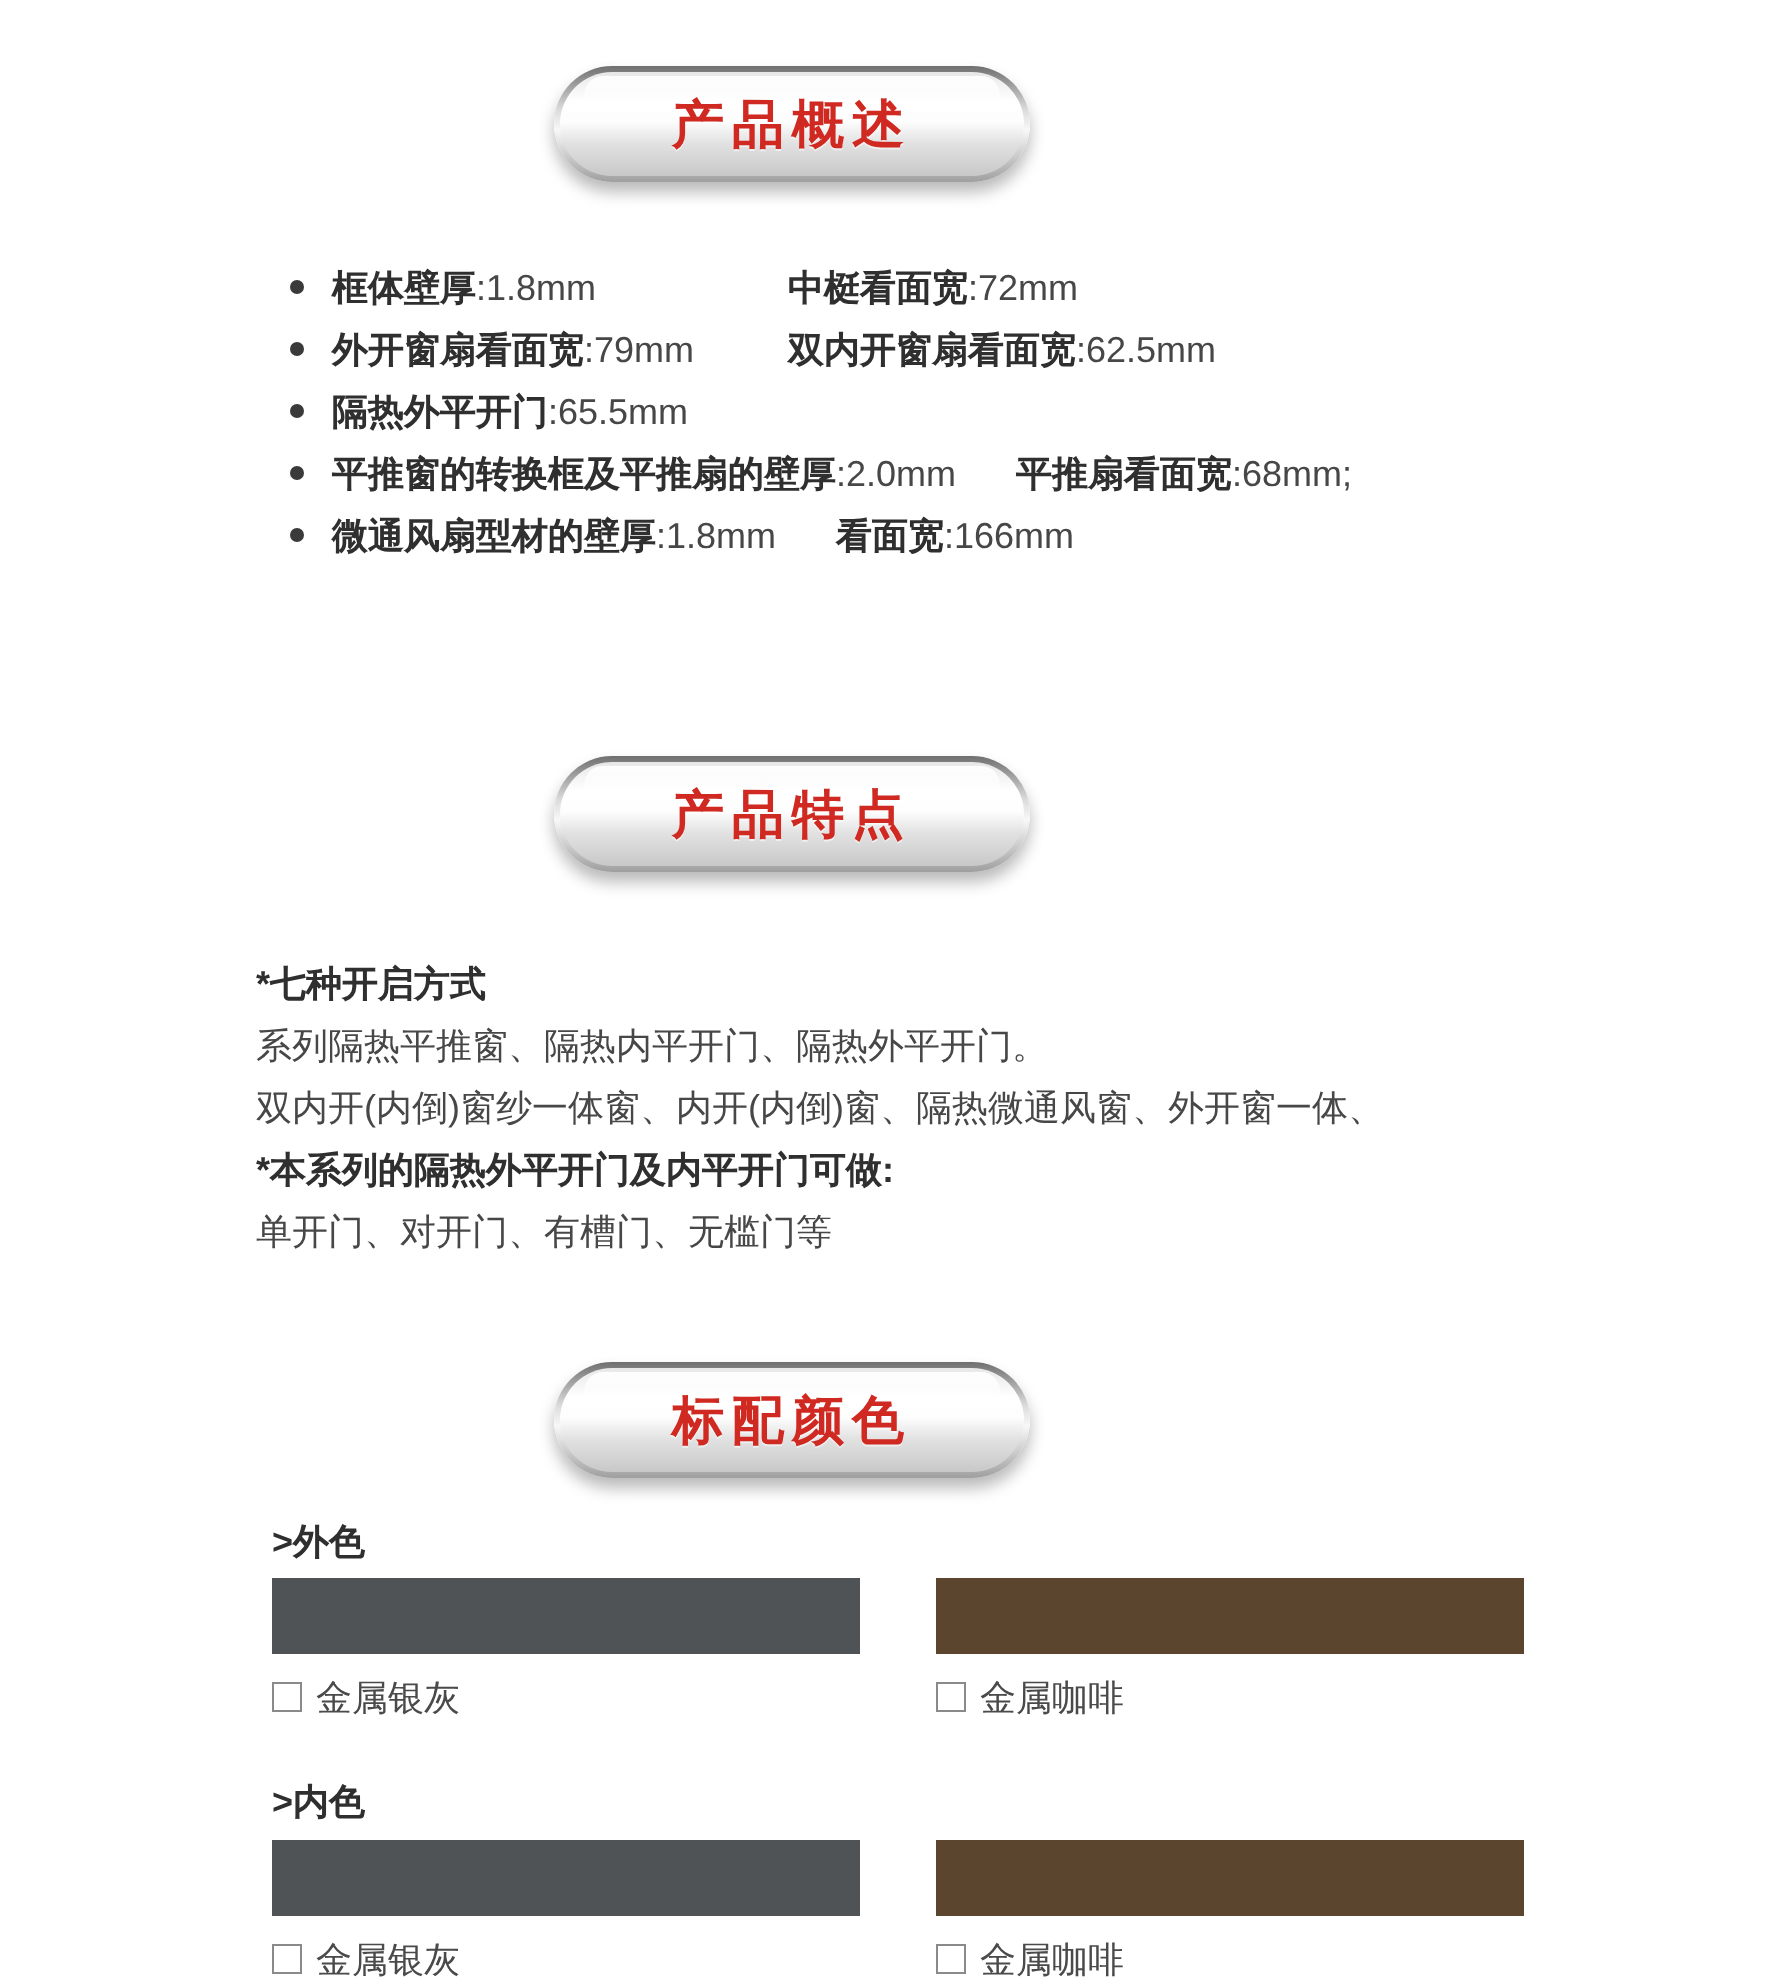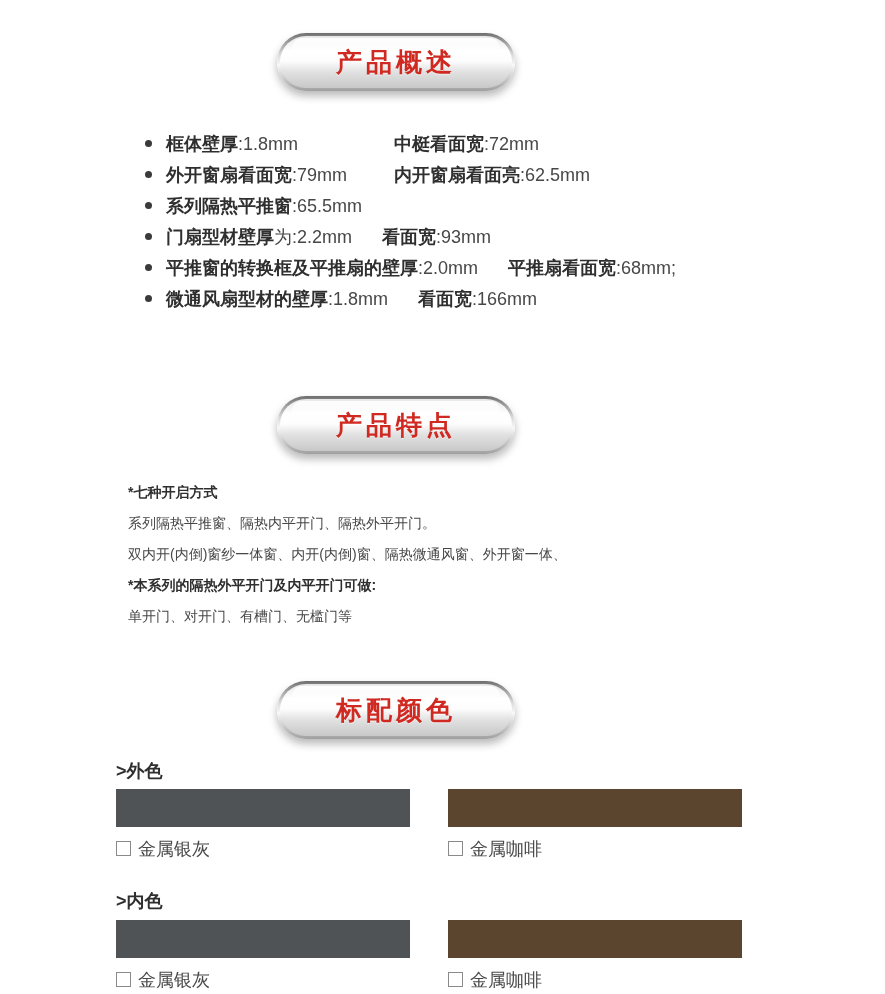--- a/index.html
+++ b/index.html
@@ -61,25 +61,25 @@
   .bullet {
     width: 7px; height: 7px; border-radius: 50%;
     background: #3a3a3a; margin: 0 14px 0 5px; flex: 0 0 auto;
   }
   .spec-row b { font-weight: bold; color: #2f2f2f; }
   .spec-row .val { color: #474747; }
   .row-a .col1 { display: inline-block; width: 228px; }
   .row-b .col2 { margin-left: 30px; }
 
   
-  .features { position: absolute; left: 128px; top: 477px; font-size: 14px; line-height: 31px; color: #474747; white-space: nowrap; }
+  .features { position: absolute; left: 128px; top: 477px; font-size: 18px; line-height: 31px; color: #474747; white-space: nowrap; }
   .features .fh { font-weight: bold; color: #2f2f2f; }
 
   
-  .colors-wrap { position: absolute; left: 116px; top: 761px; width: 627px; }
+  .colors-wrap { position: absolute; left: 136px; top: 761px; width: 627px; }
   .color-heading { font-size: 18px; font-weight: bold; color: #2f2f2f; height: 20px; line-height: 20px; }
   .color-heading.second { margin-top: 32px; }
   .swatch-row { display: flex; gap: 38px; margin-top: 8px; }
   .swatch { width: 294px; height: 38px; }
   .swatch-labels { display: flex; gap: 38px; margin-top: 11px; }
   .swatch-label { width: 294px; font-size: 18px; color: #4a4a4a; display: flex; align-items: center; height: 21px; }
   .cbox {
     width: 15px; height: 15px;
     border: 1.5px solid #8a8a8a;
     box-sizing: border-box;
@@ -104,49 +104,44 @@
 
     <div class="spec-row row-a">
       <span class="bullet"></span>
       <span class="col1"><b>框体壁厚</b><span class="val">:1.8mm</span></span>
       <span class="col2"><b>中梃看面宽</b><span class="val">:72mm</span></span>
     </div>
 
     <div class="spec-row row-a">
       <span class="bullet"></span>
       <span class="col1"><b>外开窗扇看面宽</b><span class="val">:79mm</span></span>
-      <span class="col2"><b>内开窗扇看面亮</b><span class="val">:62.5mm</span></span>
+      <span class="col2"><b>双内开窗扇看面宽</b><span class="val">:62.5mm</span></span>
     </div>
 
     <div class="spec-row">
       <span class="bullet"></span>
-      <span class="col1"><b>系列隔热平推窗</b><span class="val">:65.5mm</span></span>
+      <span class="col1"><b>隔热外平开门</b><span class="val">:65.5mm</span></span>
     </div>
 
-    <div class="spec-row row-b">
-      <span class="bullet"></span>
-      <span class="col1"><b>门扇型材壁厚</b><span class="val">为:2.2mm</span></span>
-      <span class="col2"><b>看面宽</b><span class="val">:93mm</span></span>
-    </div>
 
     <div class="spec-row row-b">
       <span class="bullet"></span>
       <span class="col1"><b>平推窗的转换框及平推扇的壁厚</b><span class="val">:2.0mm</span></span>
       <span class="col2"><b>平推扇看面宽</b><span class="val">:68mm;</span></span>
     </div>
 
     <div class="spec-row row-b">
       <span class="bullet"></span>
       <span class="col1"><b>微通风扇型材的壁厚</b><span class="val">:1.8mm</span></span>
       <span class="col2"><b>看面宽</b><span class="val">:166mm</span></span>
     </div>
 
   </div>
 
-  <div class="pill" style="top:396px">
+  <div class="pill" style="top:378px">
     <div class="pill-inner">
       <span class="pill-text">产品特点</span>
     </div>
   </div>
 
   <div class="features">
     <div class="fh">*七种开启方式</div>
     <div>系列隔热平推窗、隔热内平开门、隔热外平开门。</div>
     <div>双内开(内倒)窗纱一体窗、内开(内倒)窗、隔热微通风窗、外开窗一体、</div>
     <div class="fh">*本系列的隔热外平开门及内平开门可做:</div>

